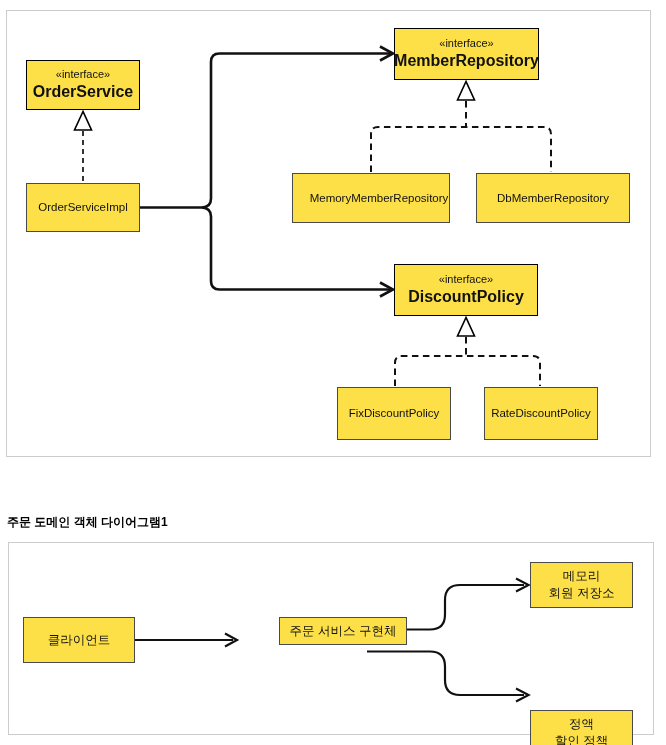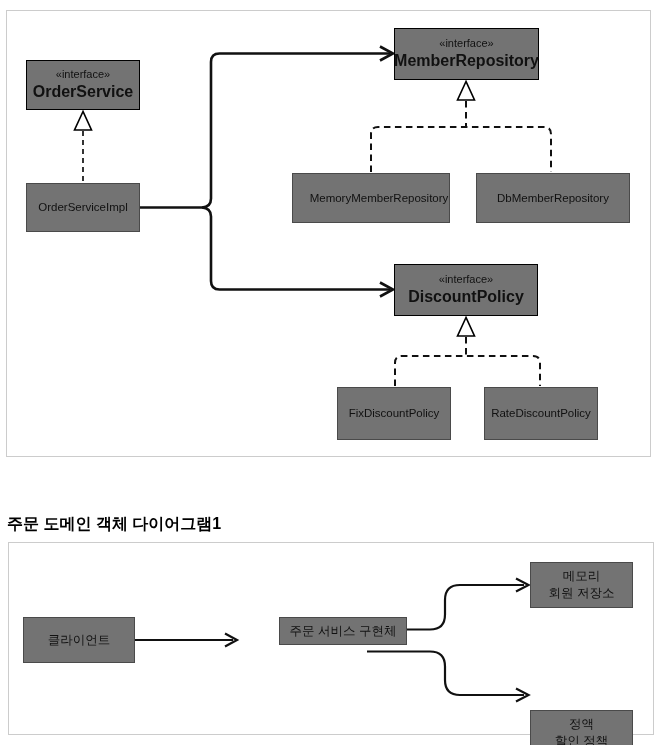--- a/index.html
+++ b/index.html
@@ -9,31 +9,31 @@
   }
   .panel {
     position:absolute; border:1px solid #cccccc; background:#ffffff; z-index:0;
     box-sizing:border-box;
   }
   #connector-layer {
     position:absolute; left:0; top:0; width:666px; height:745px;
     z-index:1; pointer-events:none;
   }
   .ubox {
-    position:absolute; background:#737373; border:1.4px solid #4a4a4a;
+    position:absolute; background:#fde047; border:1.4px solid #4a4a4a;
     display:flex; flex-direction:column; align-items:center; justify-content:center;
     font-size:11.5px; color:#111111; z-index:2; box-sizing:border-box;
     text-align:center; line-height:1.25; white-space:nowrap;
   }
   .iface { border:1.5px solid #000000; }
   .stereo { font-size:11px; font-weight:normal; }
   .cname  { font-size:16px; font-weight:bold; margin-top:1px; }
   .kbox   { font-size:12.5px; line-height:1.35; }
   .diagram-title {
-    position:absolute; left:7px; top:514px; font-size:16px; font-weight:bold;
+    position:absolute; left:7px; top:514px; font-size:12px; font-weight:bold;
     color:#000000; z-index:2;
   }
   .edge        { stroke:#111111; fill:none; }
   .edge-thick  { stroke-width:2.6; }
   .edge-med    { stroke-width:2.2; }
   .edge-dash-real { stroke-width:1.7; stroke-dasharray:5 4; }
   .edge-dash-gen  { stroke-width:2;   stroke-dasharray:6.5 4.5; }
   .tri { fill:#ffffff; stroke:#000000; stroke-width:1.6; }
   .ah  { stroke:#111111; stroke-width:2.6; fill:none; stroke-linejoin:miter; }
   .ah-med { stroke-width:2.2; }

